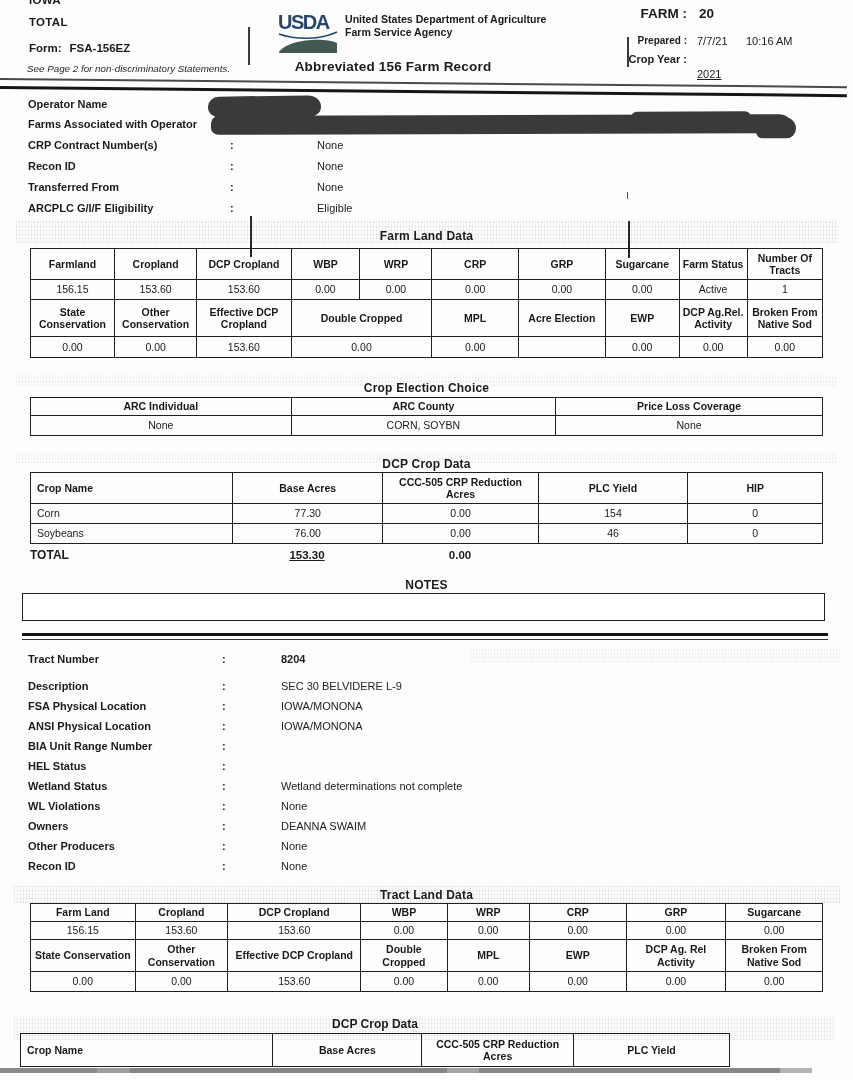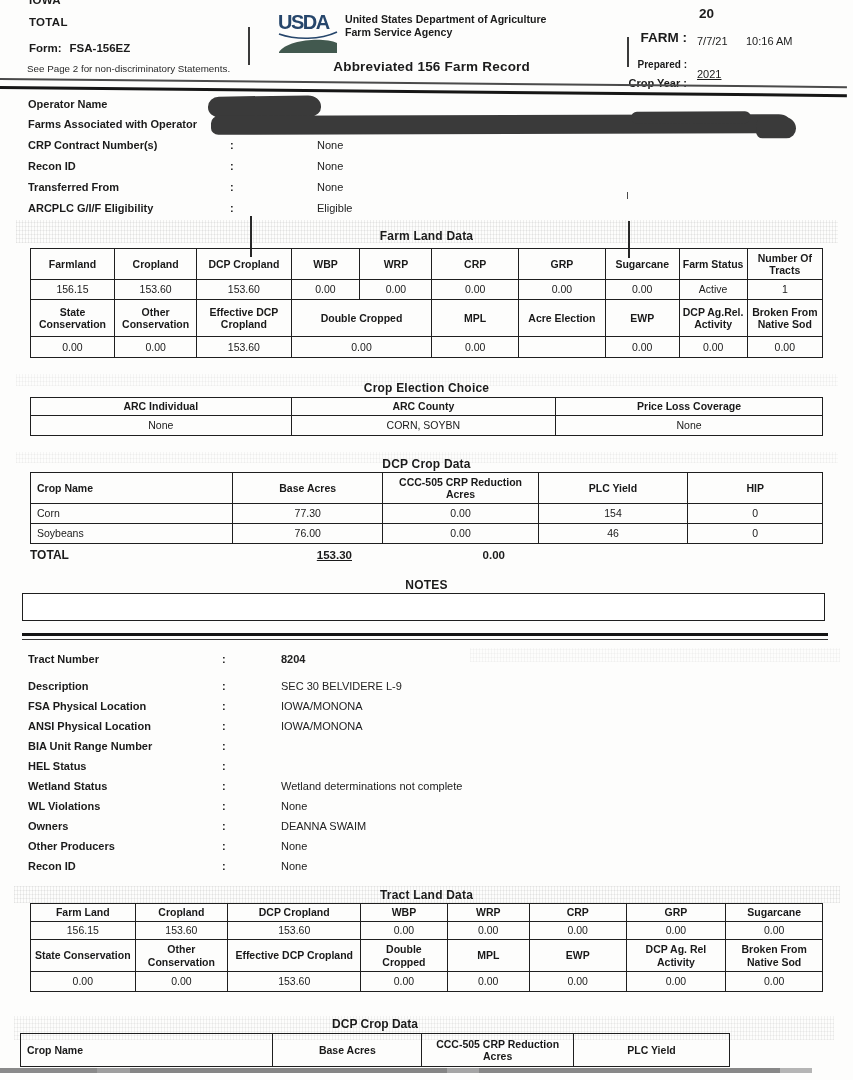--- a/index.html
+++ b/index.html
@@ -1,23 +1,23 @@
 <!DOCTYPE html>
 <html><head>
 <meta charset="utf-8">
 <style>
   html,body{margin:0;padding:0;}
   body{width:853px;height:1080px;background:#ffffff;}
   #page{position:relative;width:853px;height:1080px;background:#fdfdfc;overflow:hidden;
         font-family:"Liberation Sans",sans-serif;color:#1b1b1b;font-size:11px;}
   .abs{position:absolute;}
   .b{font-weight:bold;}
-  .it{}
-  .ctr{text-align:right;}
-  .rt{text-align:right;margin-top:24px;}
+  .it{font-style:italic;}
+  .ctr{text-align:center;}
+  .rt{text-align:right;}
   
   .state{left:29px;top:-6px;font-size:11.5px;letter-spacing:.3px;}
   .county{left:29px;top:16px;font-size:11.5px;letter-spacing:.3px;}
   .formrow{left:29px;top:42px;font-size:11.5px;}
   .formrow .num{margin-left:8px;}
   .note{left:27px;top:63px;font-size:9.8px;color:#2a2a2a;}
   .vdiv1{left:248px;top:27px;width:1.5px;height:38px;background:#3a3a3a;}
   .vdiv2{left:627px;top:37px;width:1.5px;height:30px;background:#3a3a3a;}
   .logo{left:278px;top:12px;width:60px;height:42px;}
   .dept{left:345px;top:13px;font-size:10.6px;line-height:13px;}

